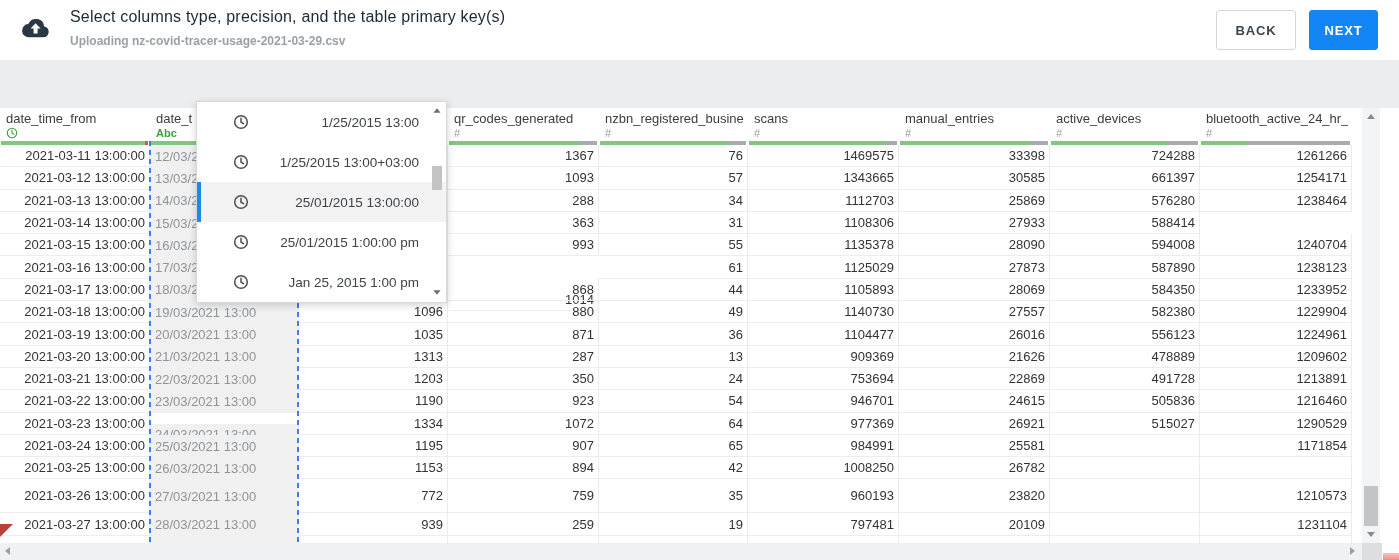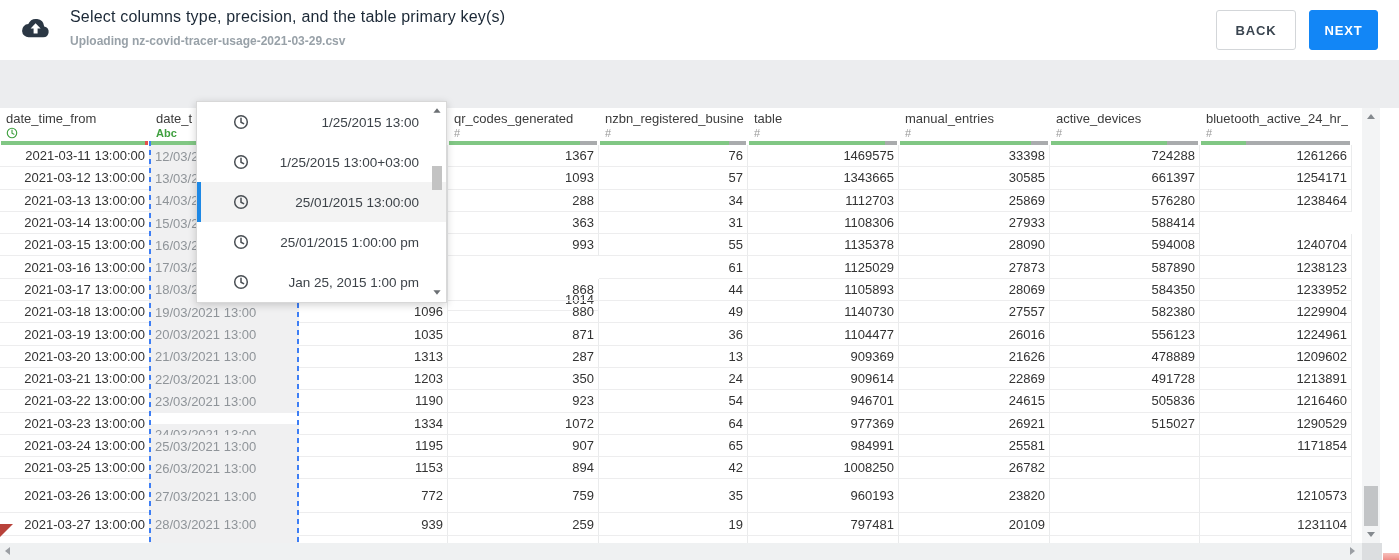--- a/index.html
+++ b/index.html
@@ -164,21 +164,21 @@
       </div>
       <div class="th" style="left: 599px; width: 149px;">
         <div class="th-name">nzbn_registered_busine</div>
         <div class="th-type num">#</div>
         <div class="th-bar">
           <div style="width:88.6%;background:#81c784"></div>
           <div style="width:11.4%;background:#a9abad"></div>
         </div>
       </div>
       <div class="th" style="left: 748px; width: 151px;">
-        <div class="th-name">table</div>
+        <div class="th-name">scans</div>
         <div class="th-type num">#</div>
         <div class="th-bar">
           <div style="width:92%;background:#81c784"></div>
           <div style="width:8%;background:#a9abad"></div>
         </div>
       </div>
       <div class="th" style="left: 899px; width: 151px;">
         <div class="th-name">manual_entries</div>
         <div class="th-type num">#</div>
         <div class="th-bar">
@@ -312,21 +312,21 @@
         <div class="td r" style="left: 899px; width: 151px;">21626</div>
         <div class="td r" style="left: 1050px; width: 150px;">478889</div>
         <div class="td r" style="left: 1200px; width: 152px;">1209602</div>
       </div>
       <div class="tr" style="height: 22.3px;">
         <div class="td r" style="left: 0px; width: 150px;">2021-03-21 13:00:00</div>
         <div class="td l selcol" style="left: 150px; width: 149px;">22/03/2021 13:00</div>
         <div class="td r" style="left: 299px; width: 149px;">1203</div>
         <div class="td r" style="left: 448px; width: 151px;">350</div>
         <div class="td r" style="left: 599px; width: 149px;">24</div>
-        <div class="td r" style="left: 748px; width: 151px;">909614</div>
+        <div class="td r" style="left: 748px; width: 151px;">753694</div>
         <div class="td r" style="left: 899px; width: 151px;">22869</div>
         <div class="td r" style="left: 1050px; width: 150px;">491728</div>
         <div class="td r" style="left: 1200px; width: 152px;">1213891</div>
       </div>
       <div class="tr" style="height: 22.3px;">
         <div class="td r" style="left: 0px; width: 150px;">2021-03-22 13:00:00</div>
         <div class="td l selcol" style="left: 150px; width: 149px;">23/03/2021 13:00</div>
         <div class="td r" style="left: 299px; width: 149px;">1190</div>
         <div class="td r" style="left: 448px; width: 151px;">923</div>
         <div class="td r" style="left: 599px; width: 149px;">54</div>

